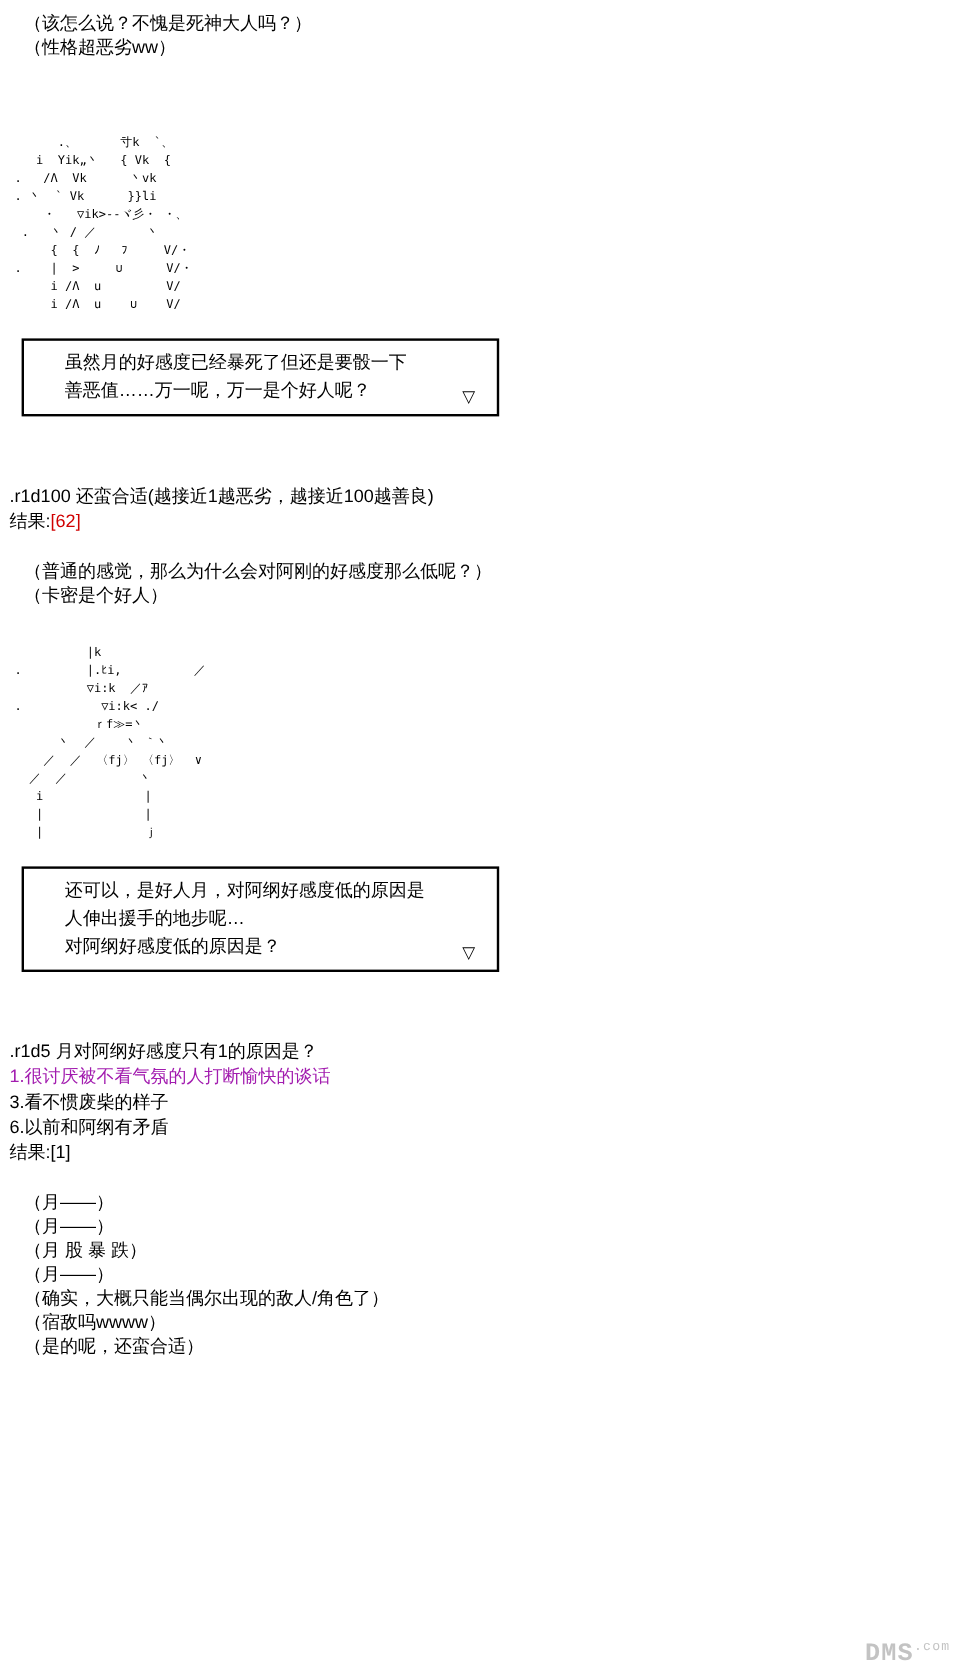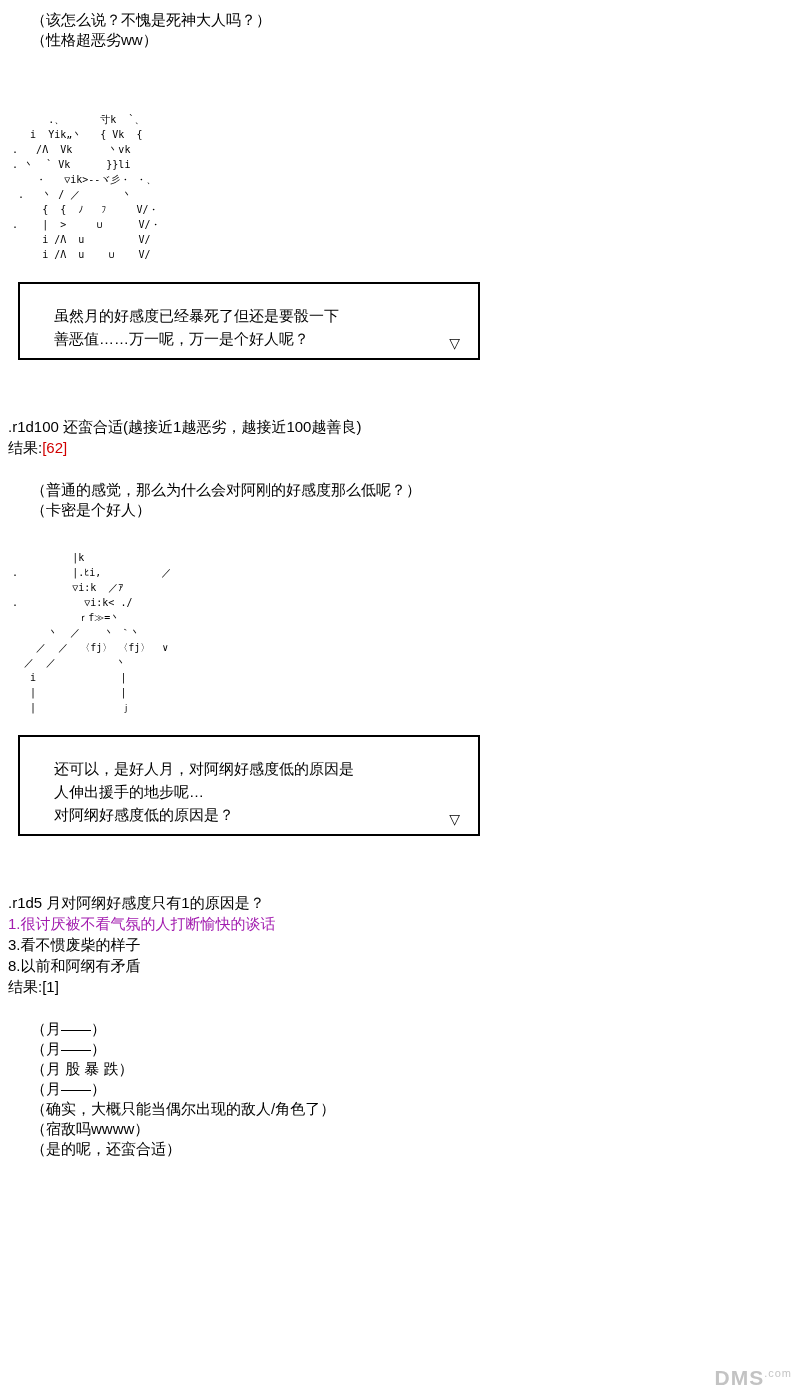--- a/index.html
+++ b/index.html
@@ -20,35 +20,34 @@
     position: relative;
     width: 800px;
     height: 1396px;
     padding: 0;
   }
   .narration {
     font-size: 15px;
     line-height: 20px;
     white-space: pre;
     padding-left: 20px;
-    margin-left: 11px;
   }
   .aa {
     font-family: "DejaVu Sans Mono", "Liberation Mono", monospace;
     font-size: 10px;
     line-height: 15px;
     white-space: pre;
     letter-spacing: 0px;
   }
   .speech-box {
     border: 2px solid #000;
     margin: 4px 0 0 18px;
-    width: 462px;
+    width: 398px;
     box-sizing: border-box;
-    padding: 20px 10px 8px 34px;
+    padding: 7px 10px 8px 34px;
     position: relative;
   }
   .speech-box .line {
     font-size: 15px;
     line-height: 23px;
     white-space: pre;
   }
   .speech-box .marker {
     position: absolute;
     right: 18px;
@@ -76,21 +75,21 @@
   }
   .spacer-10 { height: 10px; }
   .spacer-16 { height: 16px; }
   .spacer-22 { height: 22px; }
   .spacer-30 { height: 30px; }
   .spacer-40 { height: 40px; }
   .watermark {
     position: absolute;
     right: 8px;
     bottom: 6px;
-    font-family: Liberation Sans, sans-serif;
+    font-family: Liberation Mono, monospace;
     font-size: 21px;
     font-weight: bold;
     color: #b9b9b9;
     letter-spacing: 1px;
     opacity: 0.85;
   }
   .watermark .small {
     font-size: 11px;
     font-weight: normal;
     vertical-align: super;
@@ -161,21 +160,21 @@
     <div class="line">对阿纲好感度低的原因是？</div>
     <div class="marker">▽</div>
   </div>
 
   <div class="spacer-40"></div>
   <div class="spacer-16"></div>
 
   <div class="roll">.r1d5 月对阿纲好感度只有1的原因是？</div>
   <div class="choice hl">1.很讨厌被不看气氛的人打断愉快的谈话</div>
   <div class="choice">3.看不惯废柴的样子</div>
-  <div class="choice">8.以前和阿纲有矛盾</div>
+  <div class="choice">6.以前和阿纲有矛盾</div>
   <div class="roll"><span>结果:</span><span>[1]</span></div>
 
   <div class="spacer-22"></div>
 
   <div class="narration">（月——）</div>
   <div class="narration">（月——）</div>
   <div class="narration">（月 股 暴 跌）</div>
   <div class="narration">（月——）</div>
   <div class="narration">（确实，大概只能当偶尔出现的敌人/角色了）</div>
   <div class="narration">（宿敌吗wwww）</div>

